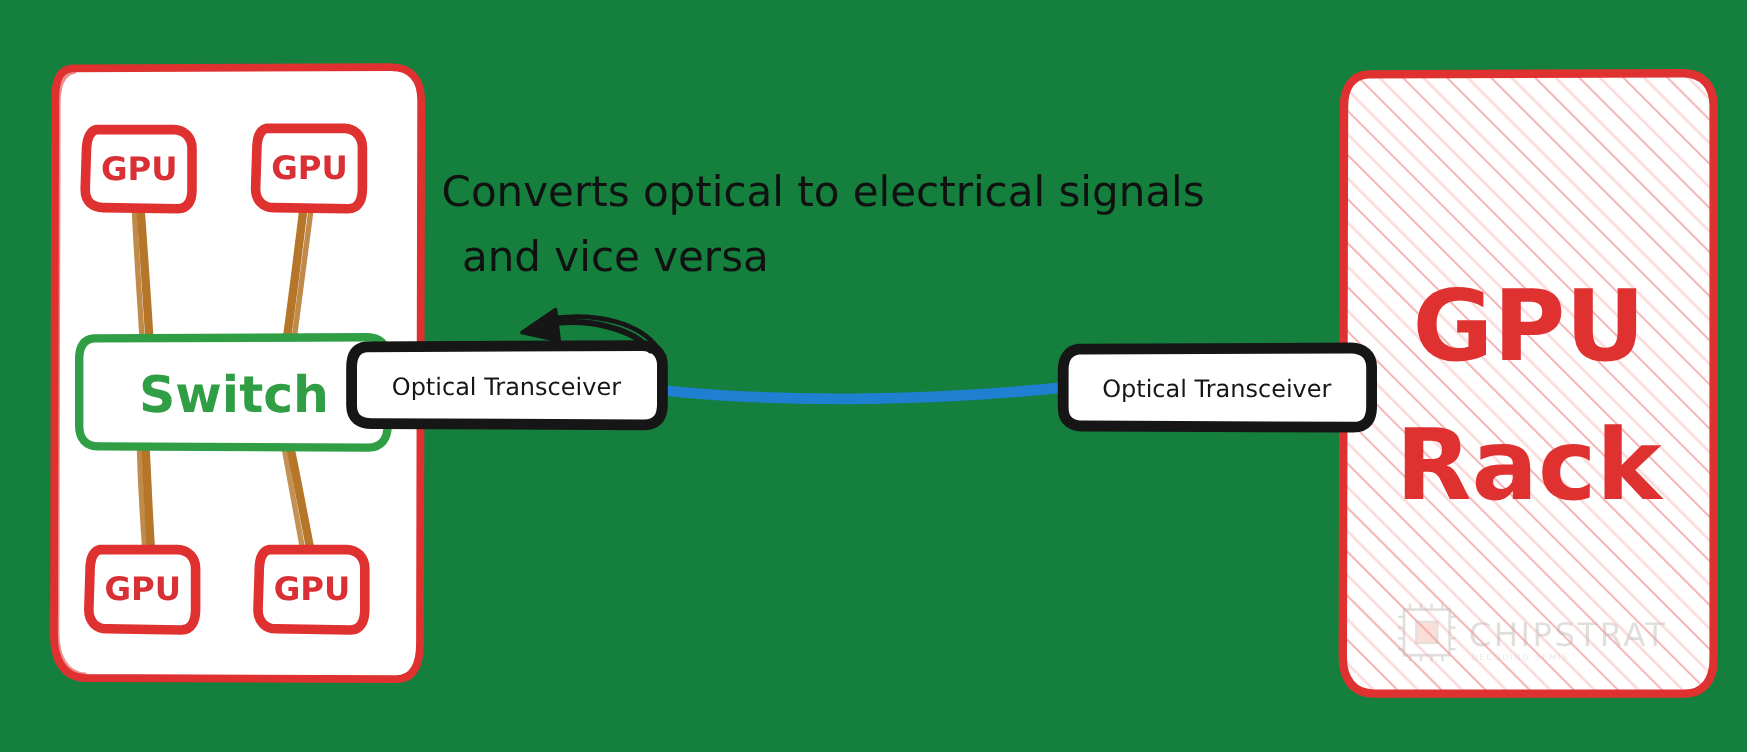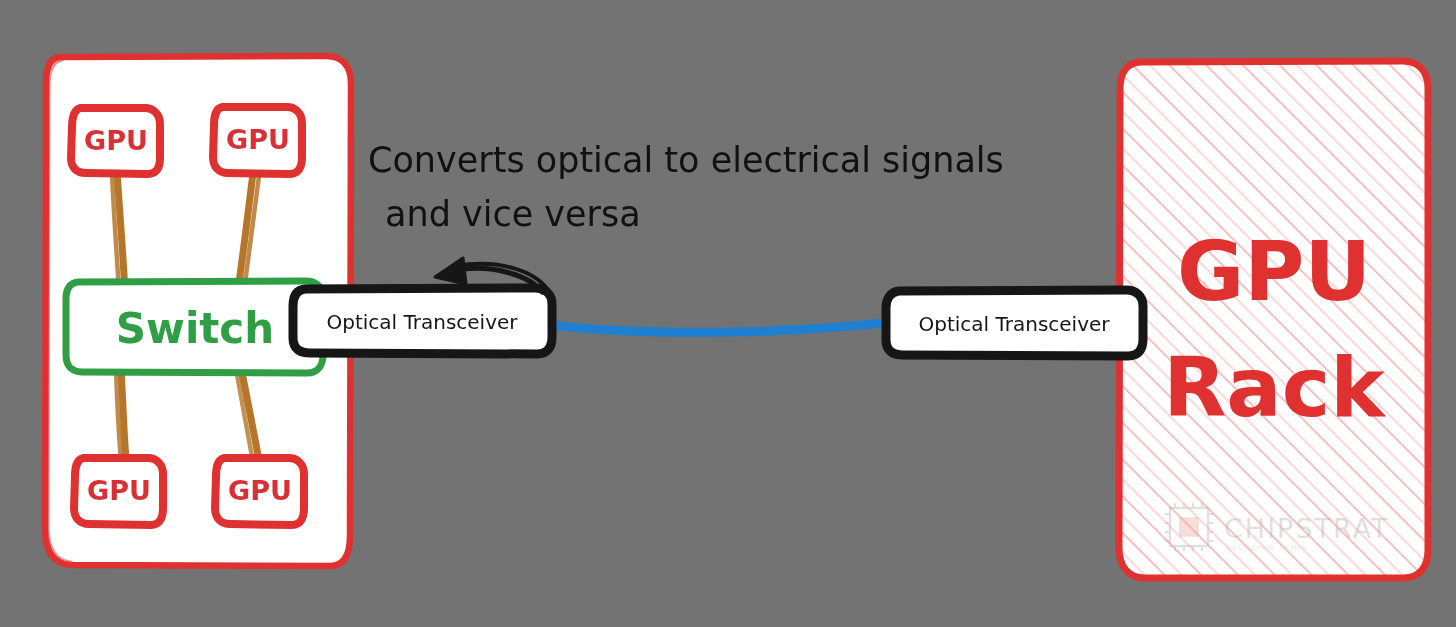--- a/index.html
+++ b/index.html
@@ -7,21 +7,21 @@
     padding: 0;
     background: #ffffff;
   }
   body {
     font-family: "DejaVu Sans", sans-serif;
   }
   #canvas {
     position: relative;
     width: 1456px;
     height: 627px;
-    background: #737373;
+    background: #15803d;
     overflow: hidden;
   }
   svg.layer {
     position: absolute;
     left: 0;
     top: 0;
     width: 1456px;
     height: 627px;
   }
   .label-gpu {

